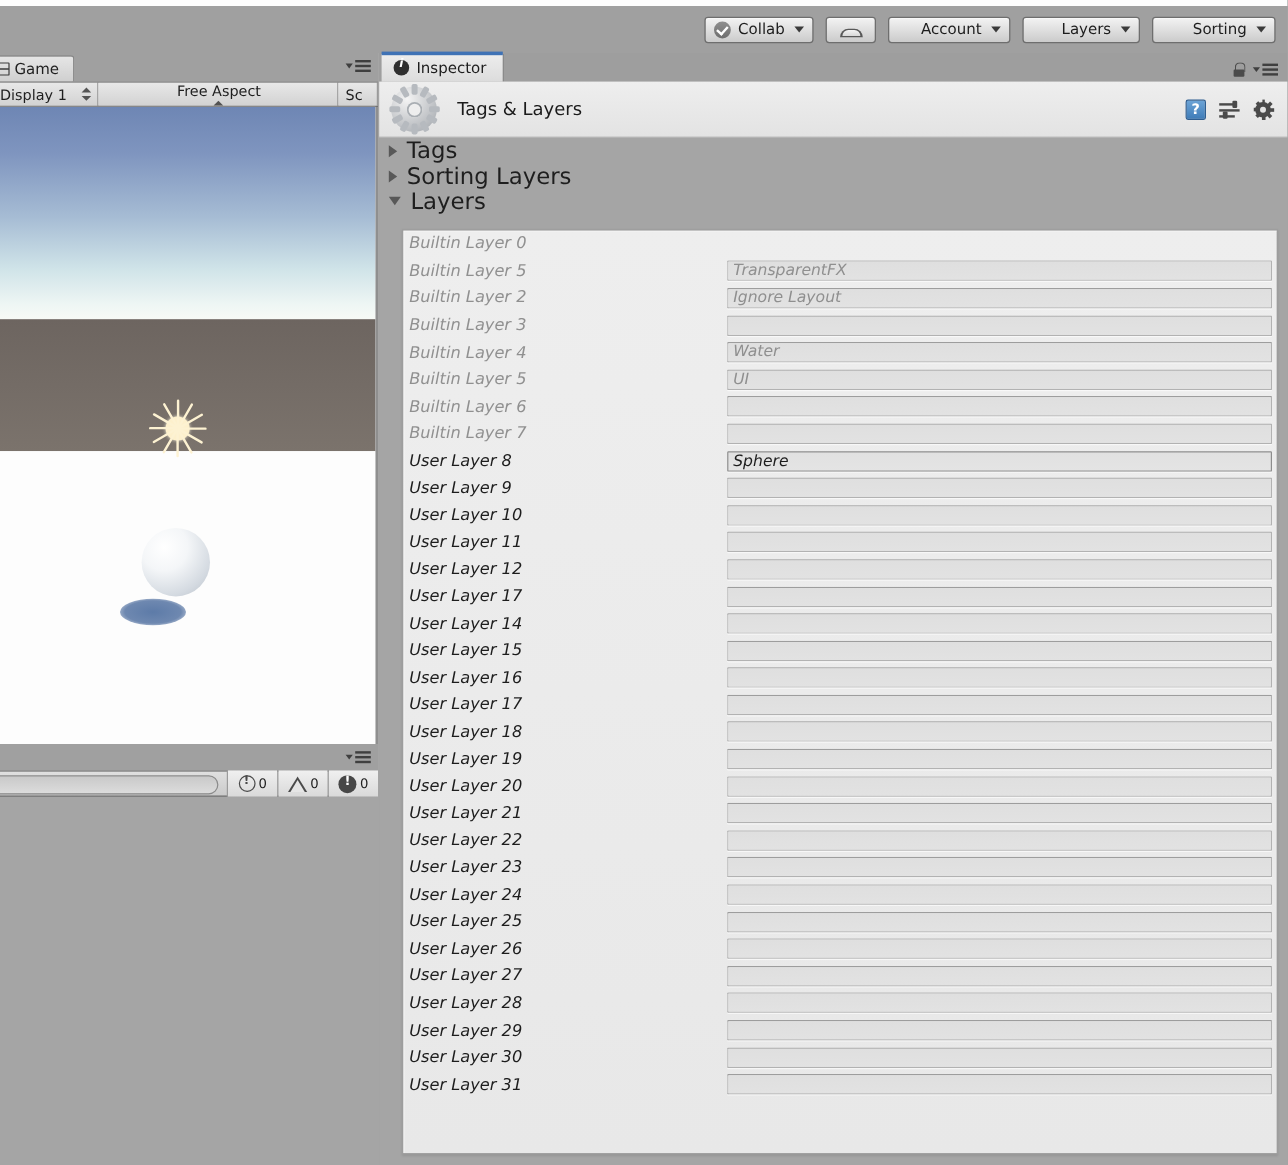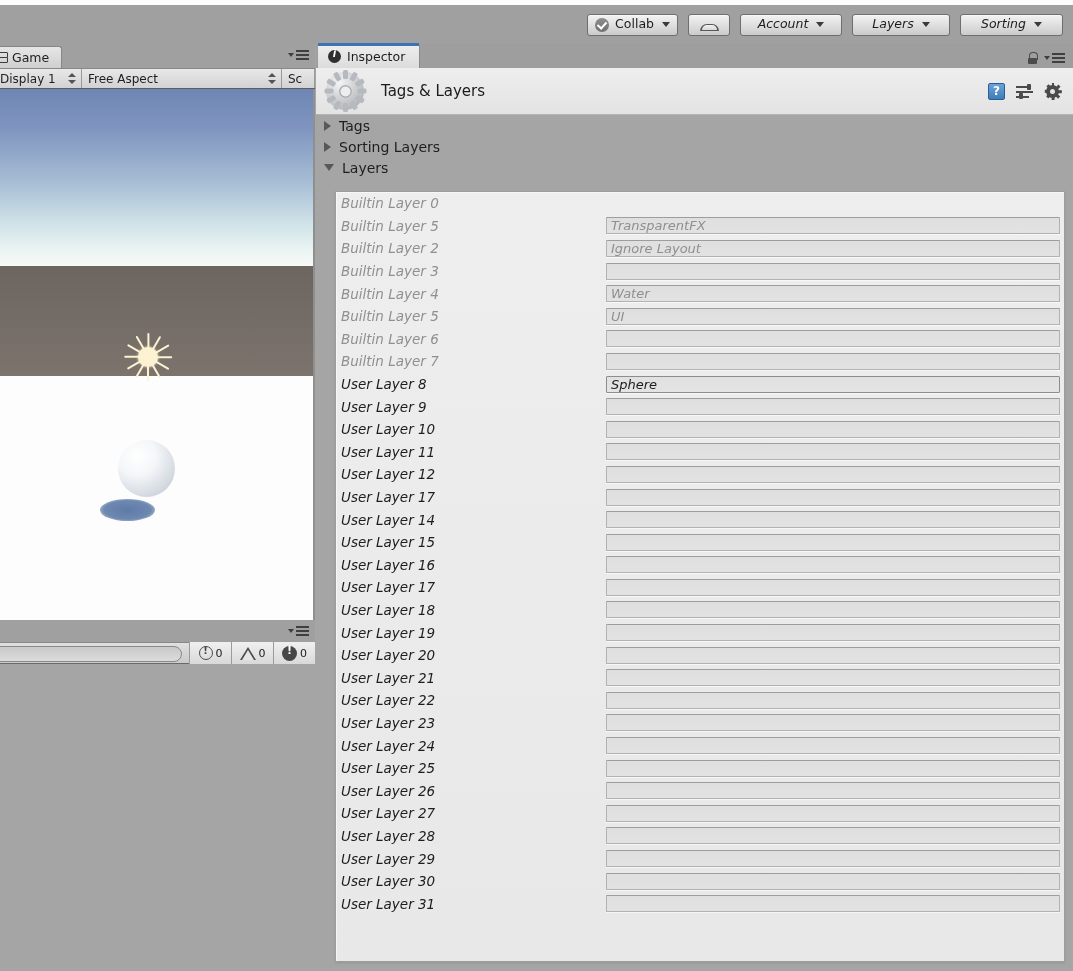--- a/index.html
+++ b/index.html
@@ -46,21 +46,21 @@
   .cloud-ico { width:19px; height:12px; position:relative; }
   .cloud-ico::before{
     content:""; position:absolute; left:0; bottom:0; width:19px; height:7px;
     background:#585858; border-radius:9px 9px 0 0;
   }
   .cloud-ico::after{
     content:""; position:absolute; left:2px; bottom:1px; width:15px; height:5px;
     background:linear-gradient(#f3f3f3,#d8d8d8); border-radius:8px 8px 0 0;
   }
   .w-account{ width:102px; } .w-layers{ width:98px; } .w-layout{ width:103px; }
-  .tbtn.spread { justify-content:center;font-style:italic; }
+  .tbtn.spread { justify-content:flex-end; }
 
   
   .game-panel { position:absolute; left:0; top:44px; width:315px; height:578px; }
   .tabstrip {
     position:absolute; left:0; top:0; width:100%; height:24px;
     background:#a0a0a0; display:flex; align-items:flex-end;
   }
   .tab {
     height:22px; padding:0 12px 0 6px; display:flex; align-items:center; gap:5px;
     background:linear-gradient(#e6e6e6,#cfcfcf);
@@ -86,21 +86,21 @@
     background:linear-gradient(#e3e3e3,#cdcdcd);
     border-top:1px solid #888; border-bottom:1px solid #5d5d5d;
     display:flex; align-items:stretch; font-size:12px; color:#1e1e1e;
   }
   .gt-field {
     display:flex; align-items:center; justify-content:space-between;
     padding:0 4px 0 6px; border-right:1px solid #9a9a9a;
     background:linear-gradient(#e8e8e8,#d2d2d2);
   }
   .gt-w1 { width:88px; margin-left:-6px; }
-  .gt-w2 { width:200px; }
+  .gt-w2 { width:200px;flex-direction:column; }
   .gt-w3 { width:33px; }
   .updown { width:9px; height:13px; position:relative; opacity:.85; flex:0 0 auto; }
   .updown::before, .updown::after {
     content:""; position:absolute; left:0; border-left:4.5px solid transparent; border-right:4.5px solid transparent;
   }
   .updown::before { top:1px; border-bottom:4px solid #3d3d3d; }
   .updown::after { bottom:1px; border-top:4px solid #3d3d3d; }
 
   .game-view { position:absolute; left:0; top:45px; width:313px; height:533px; overflow:hidden; background:#fff; }
   .sky { position:absolute; left:0; top:0; width:100%; height:177px;
@@ -193,21 +193,21 @@
   .preset-ico b { position:absolute; width:4px; height:6px; background:#4a4a4a; border-radius:1px; }
   .preset-ico b:nth-child(4){ left:11px; top:0; }
   .preset-ico b:nth-child(5){ left:3px; top:9px; }
   .gear-small { width:17px;height:17px; position:relative; }
   .gear-small .gs-body{ position:absolute; inset:2px; border-radius:50%; background:#4a4a4a; }
   .gear-small .gs-hole{ position:absolute; left:6px; top:6px; width:5px;height:5px; border-radius:50%; background:#e3e3e3; }
   .gear-small .gst{ position:absolute; left:7.5px; top:0px; width:2.6px; height:4px; background:#4a4a4a; transform-origin:1.3px 8.5px; }
 
   
   .foldouts { position:absolute; left:0; top:71px; width:757px; }
-  .foldout { height:21px; display:flex; align-items:center; gap:8px; padding-left:8px; font-size:14px; color:#1e1e1e; }
+  .foldout { height:21px; display:flex; align-items:center; gap:8px; padding-left:8px; font-size:19px; color:#1e1e1e; }
   .tri { width:0;height:0; flex:0 0 auto; }
   .tri.closed { border-top:5px solid transparent; border-bottom:5px solid transparent; border-left:7px solid #585858; }
   .tri.open { border-left:5px solid transparent; border-right:5px solid transparent; border-top:7px solid #585858; }
 
   
   .layers-box {
     position:absolute; left:19px; top:147px; width:730px; height:771px;
     background:linear-gradient(#eeeeee,#e8e8e8);
     border:1px solid #9d9d9d;
     box-shadow: 1px 1px 0 rgba(255,255,255,.55) inset, 0 1px 2px rgba(0,0,0,.10);

